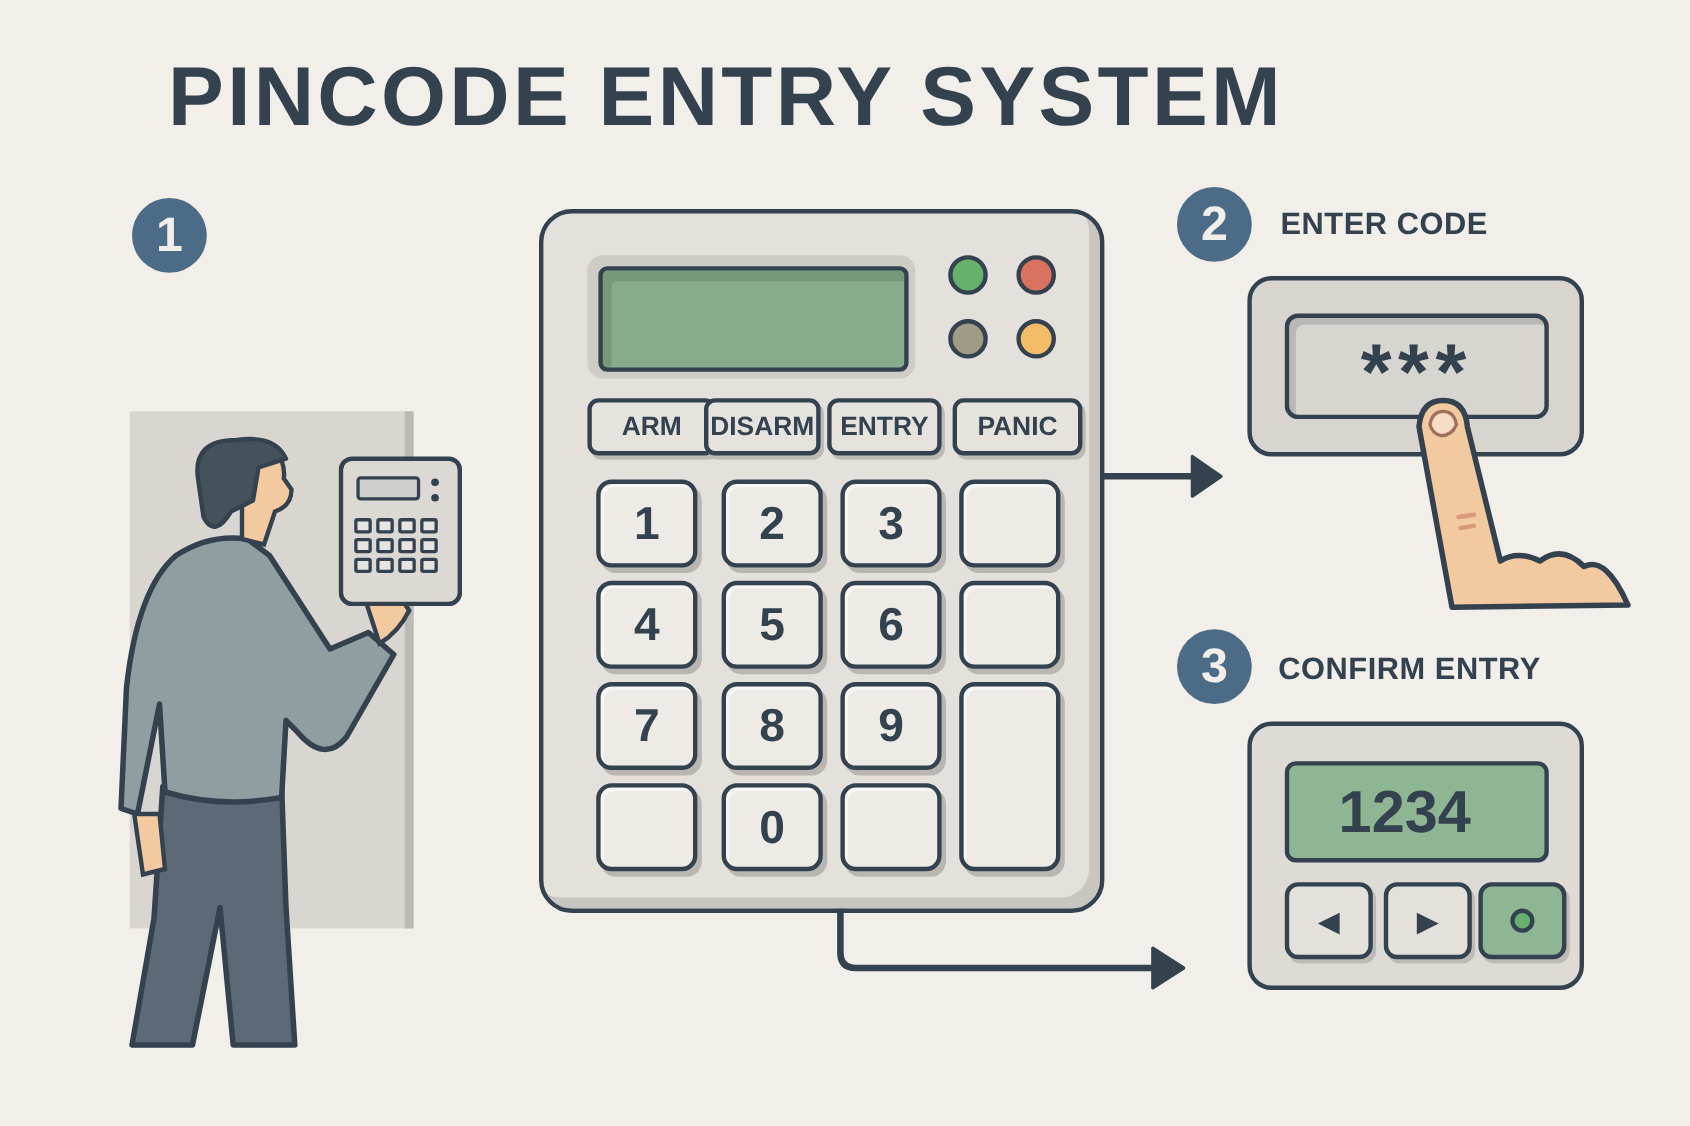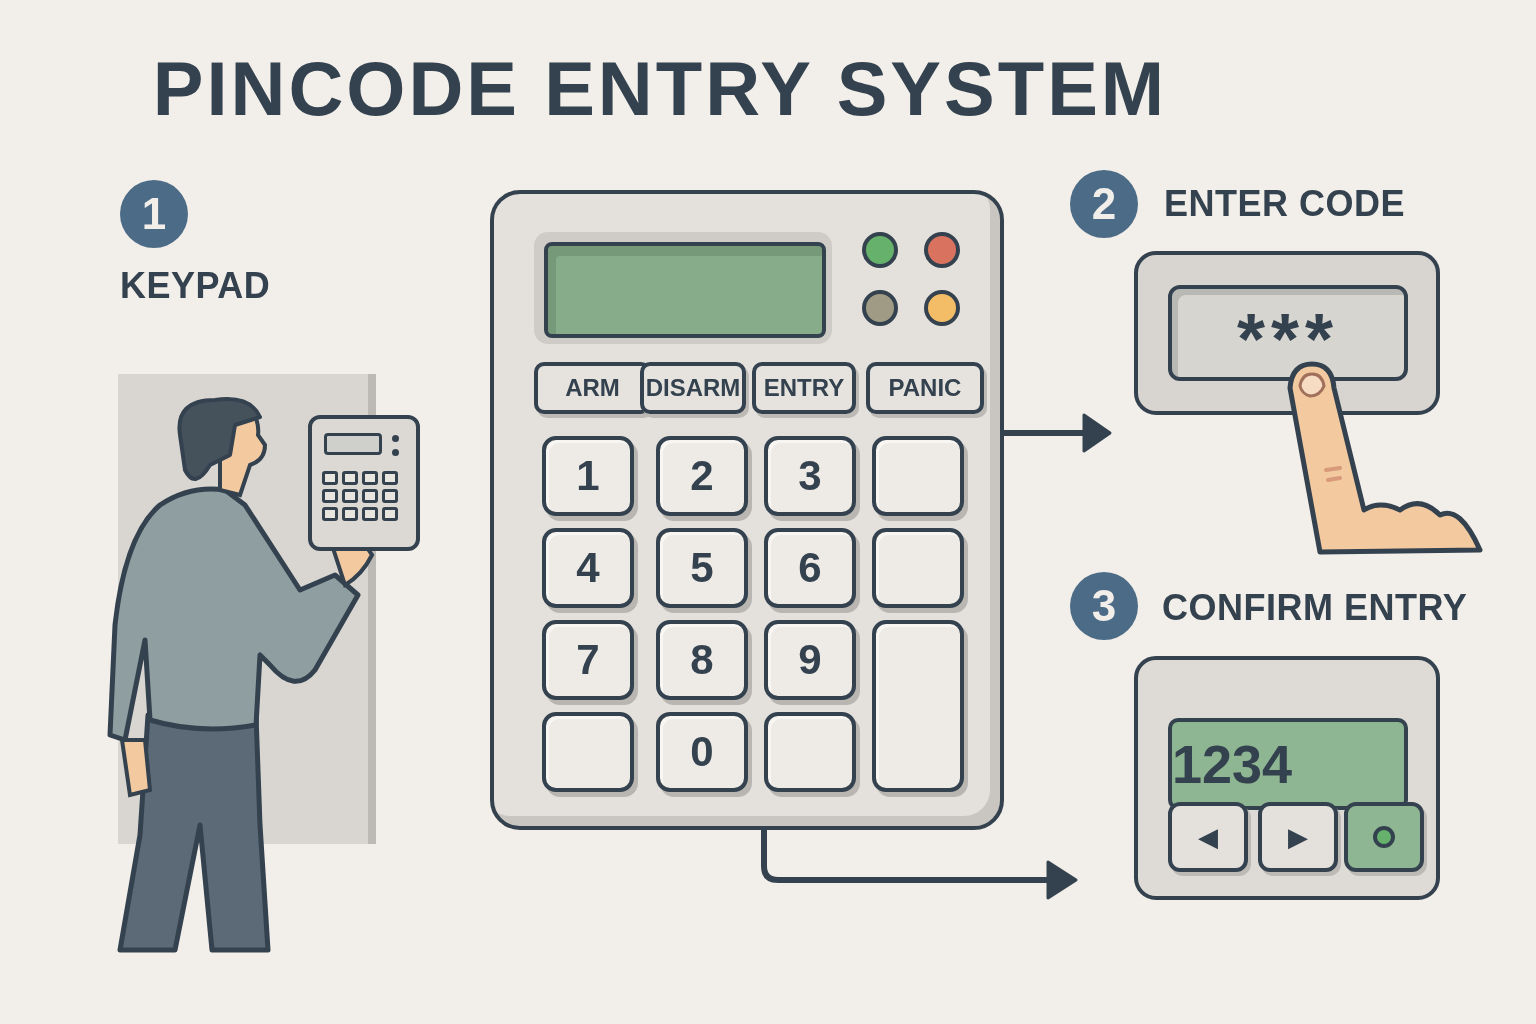--- a/index.html
+++ b/index.html
@@ -13,21 +13,21 @@
   .abs { position: absolute; }
   .title {
     left: 0; top: 45px; width: 1320px; text-align: center;
     font-size: 76px; font-weight: 700; letter-spacing: 3px; color: #34424f;
   }
   .step-badge {
     width: 68px; height: 68px; border-radius: 50%;
     background: #4b6b86; color: #f2eee9;
     font-size: 44px; font-weight: 700; text-align: center; line-height: 68px;
   }
-  .step-label { font-size: 36px; font-weight: 700; color: #34424f; line-height: 48px; letter-spacing: 0.5px; }
+  .step-label { font-size: 28px; font-weight: 700; color: #34424f; line-height: 48px; letter-spacing: 0.5px; }
 
   
   .wall { left: 118px; top: 374px; width: 258px; height: 470px; background: #d9d6d1; border-right: 8px solid #bdbab5; }
   .mini-keypad {
     left: 308px; top: 415px; width: 112px; height: 136px;
     background: #dcd9d4; border: 4px solid #34424f; border-radius: 12px;
   }
   .mini-screen { left: 12px; top: 14px; width: 58px; height: 22px; background: #cfd0cb; border: 3px solid #34424f; border-radius: 4px; }
   .mini-dot { width: 7px; height: 7px; border-radius: 50%; background: #34424f; }
   .mini-keys { left: 10px; top: 52px; display: grid; grid-template-columns: repeat(4, 16px); gap: 4px; }
@@ -66,39 +66,38 @@
   }
 
   
   .confirm-box {
     left: 1134px; top: 656px; width: 306px; height: 244px;
     background: #dedbd6; border: 4px solid #34424f; border-radius: 22px;
   }
   .confirm-lcd {
     left: 30px; top: 32px; width: 240px; height: 92px;
     background: #8fb692; border: 4px solid #34424f; border-radius: 10px;
-    font-size: 54px; font-weight: 700; color: #34424f; text-align: left; padding-right: 22px; line-height: 84px; margin-top: 26px;
+    font-size: 54px; font-weight: 700; color: #34424f; text-align: center; padding-right: 22px; line-height: 84px;
   }
   .ctl-btn {
     width: 80px; height: 70px; border: 4px solid #34424f; border-radius: 12px;
     background: #e4e1dc; box-shadow: 3px 4px 0 #bdbab5;
     display: flex; align-items: center; justify-content: center;
     font-size: 26px; color: #34424f;
   }
   .ctl-ok { background: #8fb692; }
   .ok-dot { width: 22px; height: 22px; border-radius: 50%; border: 4px solid #34424f; background: #66b26c; }
 </style>
 </head>
 <body>
 
 <div class="abs title">PINCODE ENTRY SYSTEM</div>
 
 <div class="abs step-badge" style="left:120px; top:180px;">1</div>
 <div class="abs step-label" style="left:120px; top:262px;">
-  <div>KEYPAD</div>
 </div>
 <div class="abs wall"></div>
 
 <svg class="abs" style="left:100px; top:395px;" width="300" height="560" viewBox="0 0 300 560">
 
   <path d="M48 320 L40 440 L20 555 L75 555 L100 430 L112 555 L168 555 L160 430 L156 320 Z" fill="#5b6a76" stroke="#34424f" stroke-width="5" stroke-linejoin="round"></path>
 
   <path d="M60 110 Q90 90 125 95 L145 110 L200 195 L235 180 L258 200 L215 275 Q195 300 170 270 L160 260 L156 330 Q100 340 50 325 L45 245 L25 345 L10 340 L15 230 Q25 140 60 110 Z" fill="#8f9ea0" stroke="#34424f" stroke-width="5" stroke-linejoin="round"></path>
 
   <path d="M232 150 Q250 130 270 120 L276 132 L262 145 L272 160 Q262 180 245 190 Z" fill="#f3c9a0" stroke="#34424f" stroke-width="4"></path>

